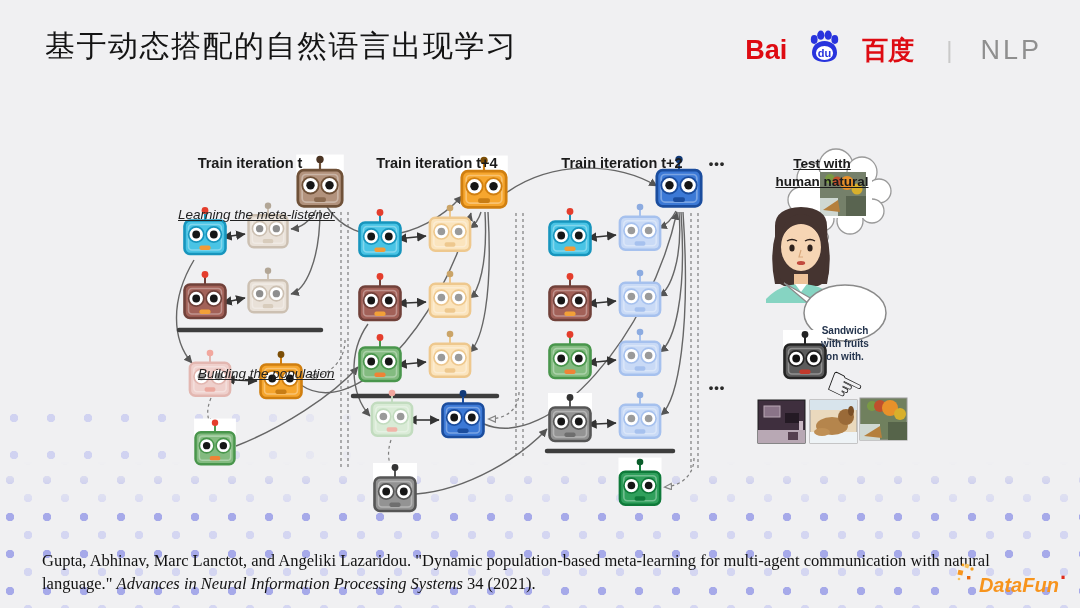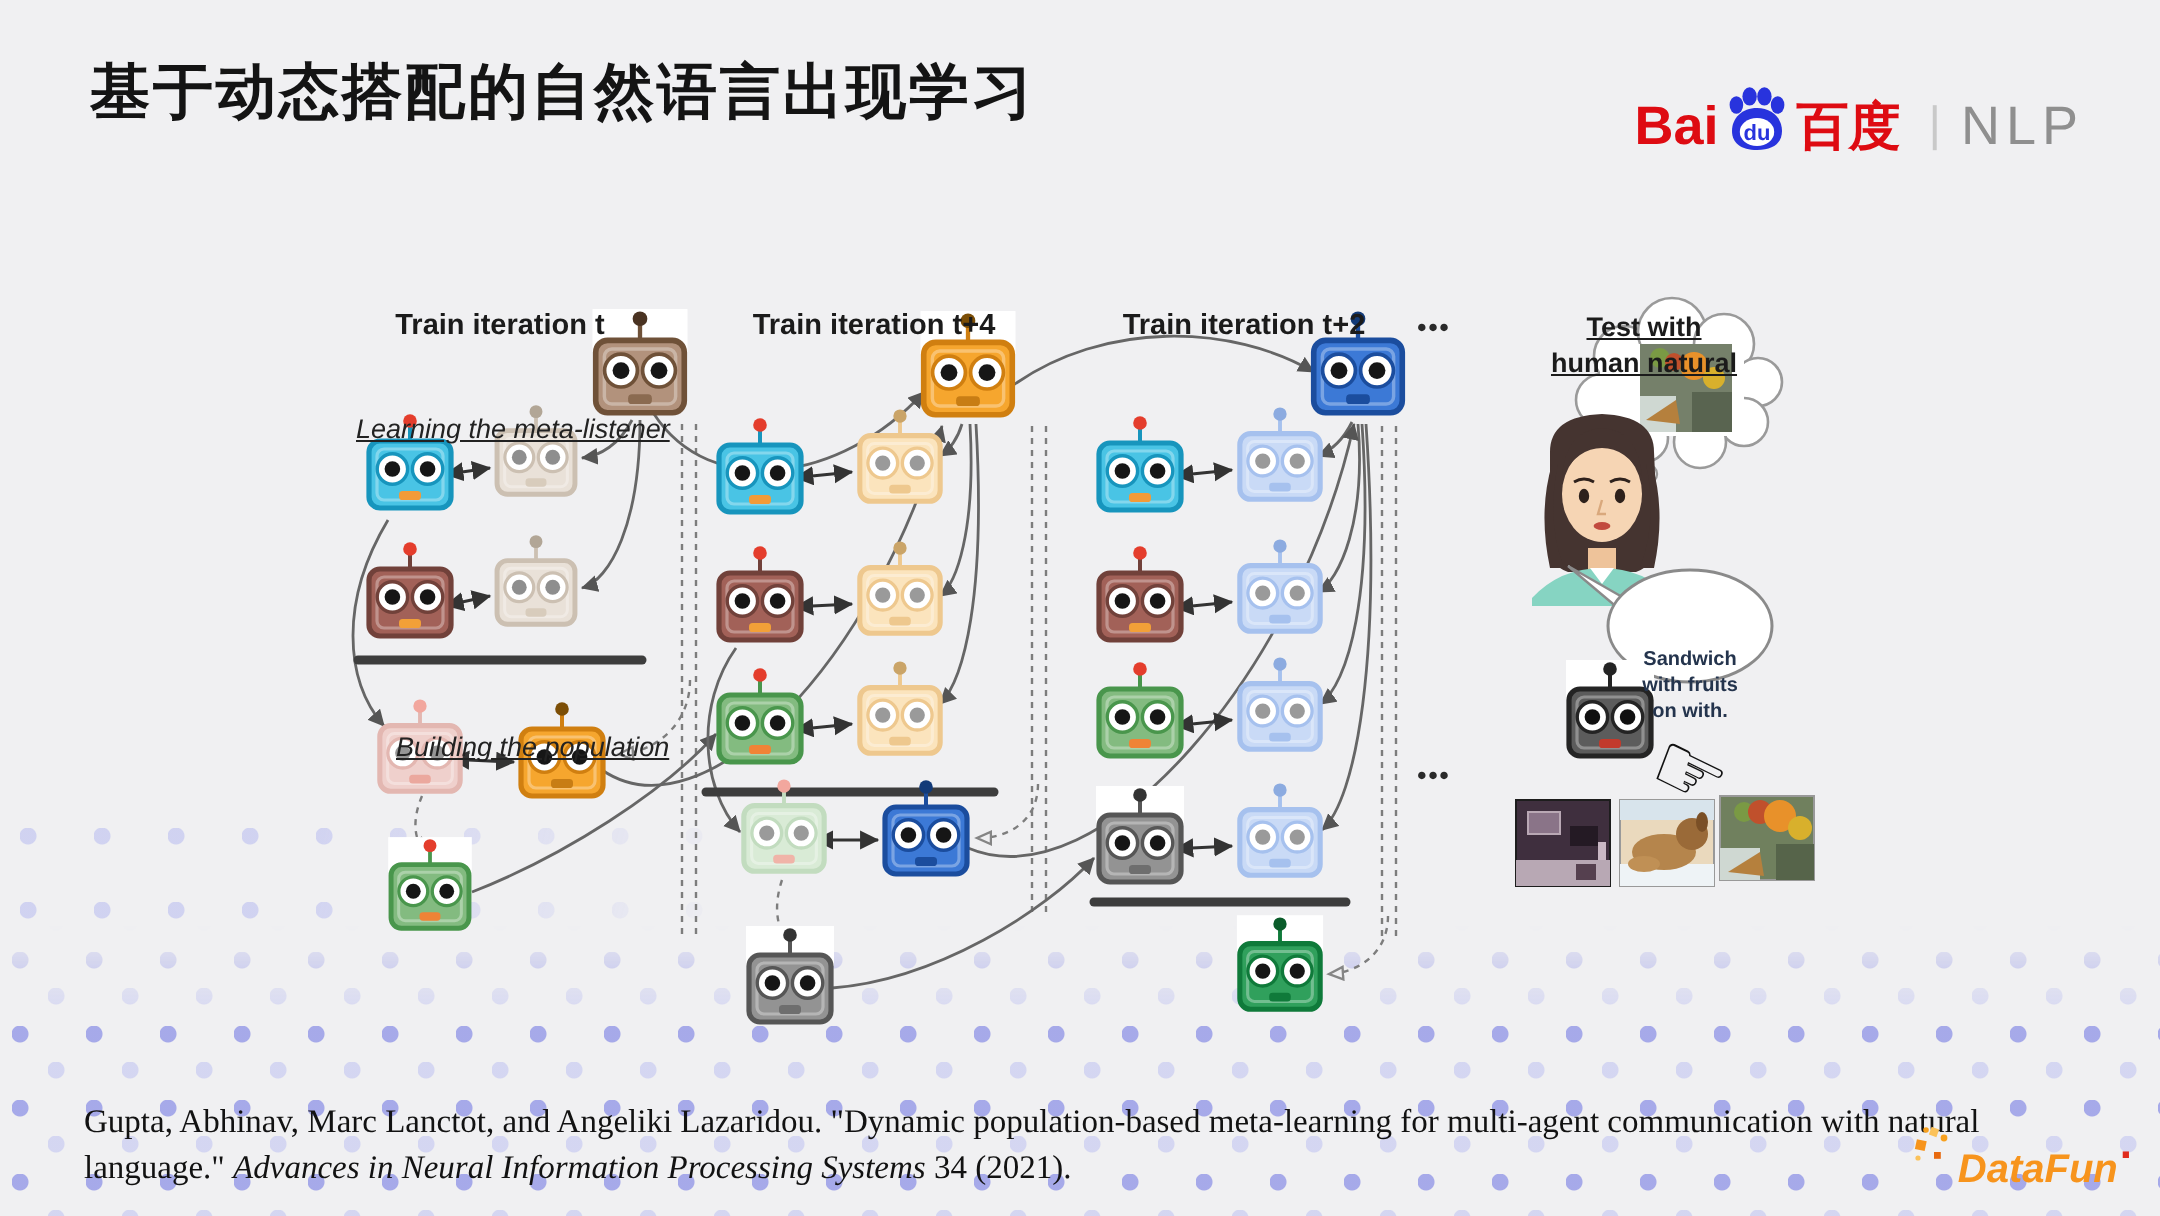--- a/index.html
+++ b/index.html
@@ -13,24 +13,24 @@
       radial-gradient(circle 4px at 4px 4px, rgba(150,156,240,.30) 0 4px, transparent 4.5px);
     background-size:37px 37px,37px 37px;background-position:6px 14px,24px 32px;
     -webkit-mask-image:linear-gradient(to bottom,transparent,#000 35%);
     mask-image:linear-gradient(to bottom,transparent,#000 35%);}
   .dots-left{position:absolute;left:0;top:408px;width:500px;height:70px;
     background-image:radial-gradient(circle 4px at 4px 4px, rgba(150,156,240,.35) 0 4px, transparent 4.5px);
     background-size:37px 37px;background-position:10px 6px;
     -webkit-mask-image:linear-gradient(105deg,#000 30%,transparent 75%);
     mask-image:linear-gradient(105deg,#000 30%,transparent 75%);}
 
-  .title{position:absolute;left:45px;top:26px;margin:0;font-size:30px;font-weight:700;
+  .title{position:absolute;left:45px;top:26px;margin:0;font-size:30px;font-weight:400;
     color:#141414;letter-spacing:1.5px;}
 
-  .brand{position:absolute;top:42px;right:38px;display:flex;align-items:center;gap:0;}
+  .brand{position:absolute;top:29px;right:38px;display:flex;align-items:center;gap:18px;}
   .brand .bai{color:#de0b12;font-size:27px;font-weight:800;letter-spacing:0;}
   .brand svg{margin:0 1px 6px 1px;}
   .brand .cn{color:#de0b12;font-size:26px;font-weight:800;margin-left:1px;}
   .brand .sep{color:#c9c9c9;font-size:24px;font-weight:300;margin:0 10px 0 14px;}
   .brand .nlp{color:#8f8f8f;font-size:27px;letter-spacing:3px;font-weight:400;}
 
   .diagram-svg{position:absolute;left:0;top:0;width:1080px;height:608px;}
 
   .overlay{position:absolute;color:#1b1b1b;margin-top:30px;}
   .colhead{font-size:14.5px;font-weight:700;transform:translateX(-50%);white-space:nowrap;}

